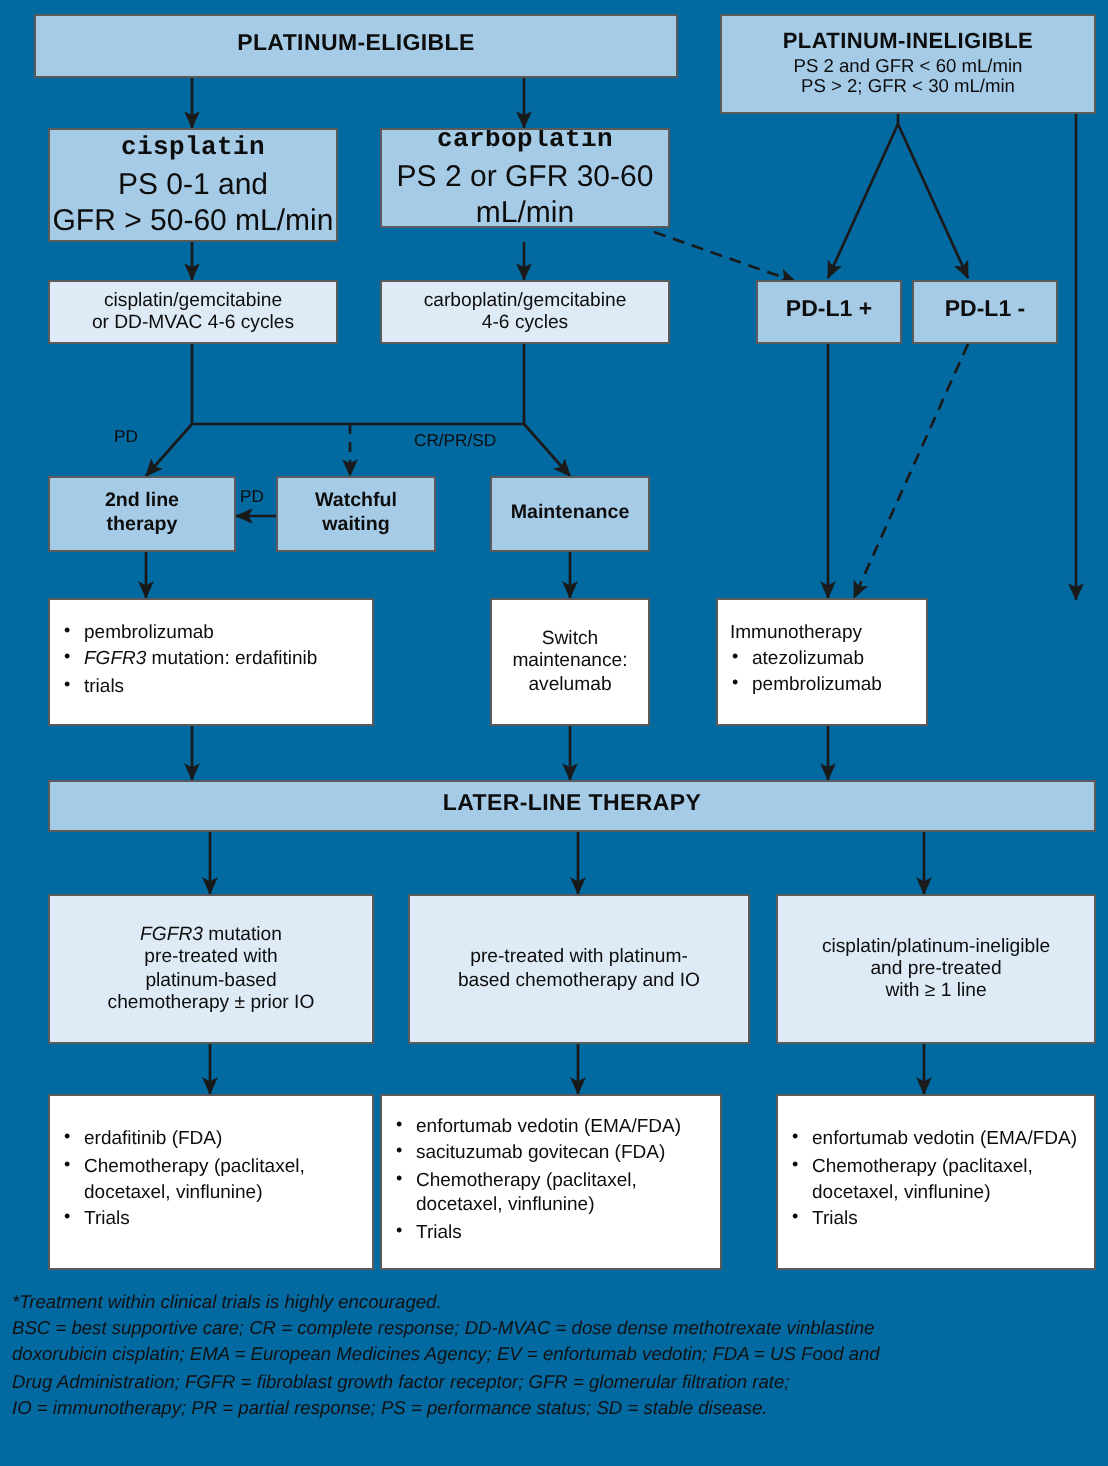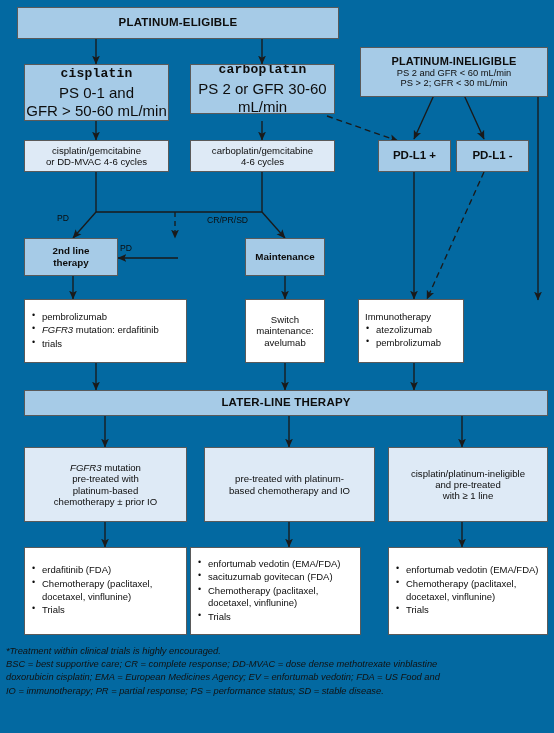--- a/index.html
+++ b/index.html
@@ -163,21 +163,21 @@
       <path d="M105,522 L105,547" marker-end="url(#ah)"></path>
       <path d="M289,522 L289,547" marker-end="url(#ah)"></path>
       <path d="M462,522 L462,547" marker-end="url(#ah)"></path>
     </g>
   </svg>
 
   <div class="node fill-dark banner" style="left:17px; top:7px; width:322px; height:32px;">
     <div class="ttl">PLATINUM-ELIGIBLE</div>
   </div>
 
-  <div class="node fill-dark ineli" style="left:360px; top:7px; width:188px; height:50px;margin-top:40px;">
+  <div class="node fill-dark ineli" style="left:360px; top:7px; width:188px; height:50px;">
     <div class="ttl">PLATINUM-INELIGIBLE</div>
     <div class="sub">PS 2 and GFR &lt; 60 mL/min</div>
     <div class="sub">PS &gt; 2; GFR &lt; 30 mL/min</div>
   </div>
 
   <div class="node fill-dark drug" style="left:24px; top:64px; width:145px; height:57px;">
     <div class="ttl">cisplatin</div>
     <div class="sub">PS 0-1 and</div>
     <div class="sub">GFR &gt; 50-60 mL/min</div>
   </div>
@@ -204,20 +204,24 @@
 
   <div class="node fill-dark pdl1" style="left:456px; top:140px; width:73px; height:32px;">
     <div>PD-L1 -</div>
   </div>
 
   <div class="node fill-dark stage" style="left:24px; top:238px; width:94px; height:38px;">
     <div>2nd line</div>
     <div>therapy</div>
   </div>
 
+  <div class="node fill-dark stage" style="left:138px; top:238px; width:80px; height:38px;">
+    <div>Watchful</div>
+    <div>waiting</div>
+  </div>
 
   <div class="node fill-dark stage" style="left:245px; top:238px; width:80px; height:38px;">
     <div>Maintenance</div>
   </div>
 
   <div class="node fill-white" style="left:24px; top:299px; width:163px; height:64px; align-items:flex-start; justify-content:center;">
     <ul class="bl">
       <li>pembrolizumab</li>
       <li><em>FGFR3</em><span> mutation: erdafitinib</span></li>
       <li>trials</li>
@@ -287,16 +291,17 @@
   </div>
 
   <div class="edgelabel" style="left:57px; top:213px;">PD</div>
   <div class="edgelabel" style="left:120px; top:243px;">PD</div>
   <div class="edgelabel" style="left:207px; top:215px;">CR/PR/SD</div>
 
   <div class="footnote">
     <p>*Treatment within clinical trials is highly encouraged.</p>
     <p>BSC = best supportive care; CR = complete response; DD-MVAC = dose dense methotrexate vinblastine</p>
     <p>doxorubicin cisplatin; EMA = European Medicines Agency; EV = enfortumab vedotin; FDA = US Food and</p>
+    <p>Drug Administration; FGFR = fibroblast growth factor receptor; GFR = glomerular filtration rate;</p>
     <p>IO = immunotherapy; PR = partial response; PS = performance status; SD = stable disease.</p>
   </div>
 
 </div>
 
 </body></html>

